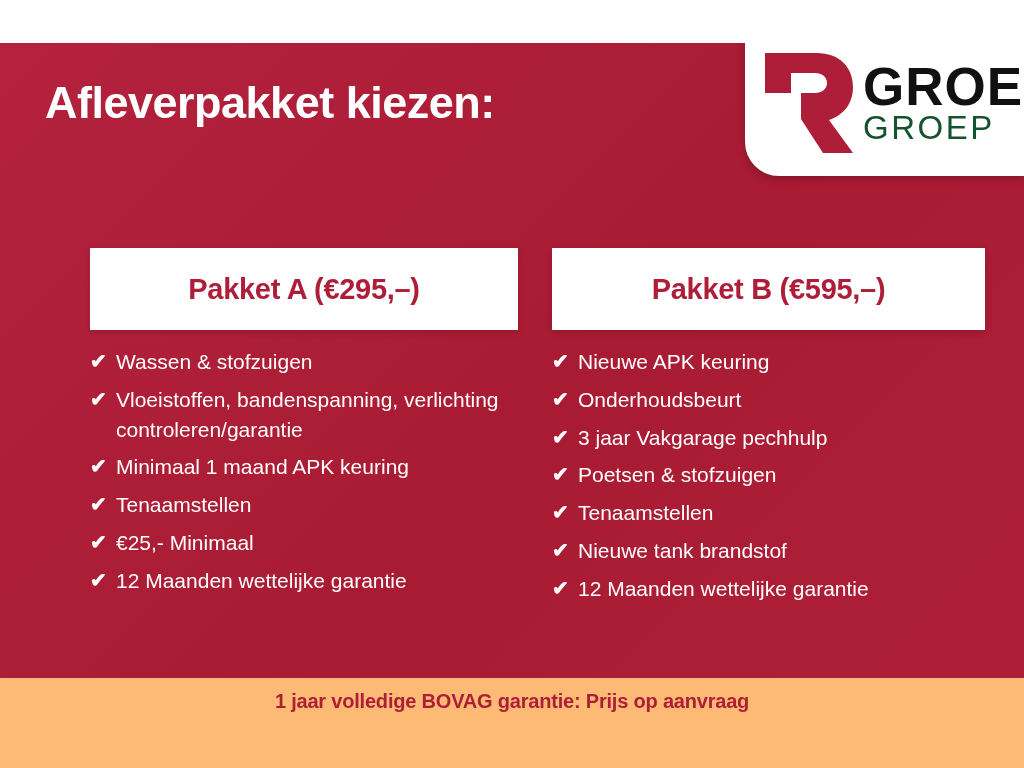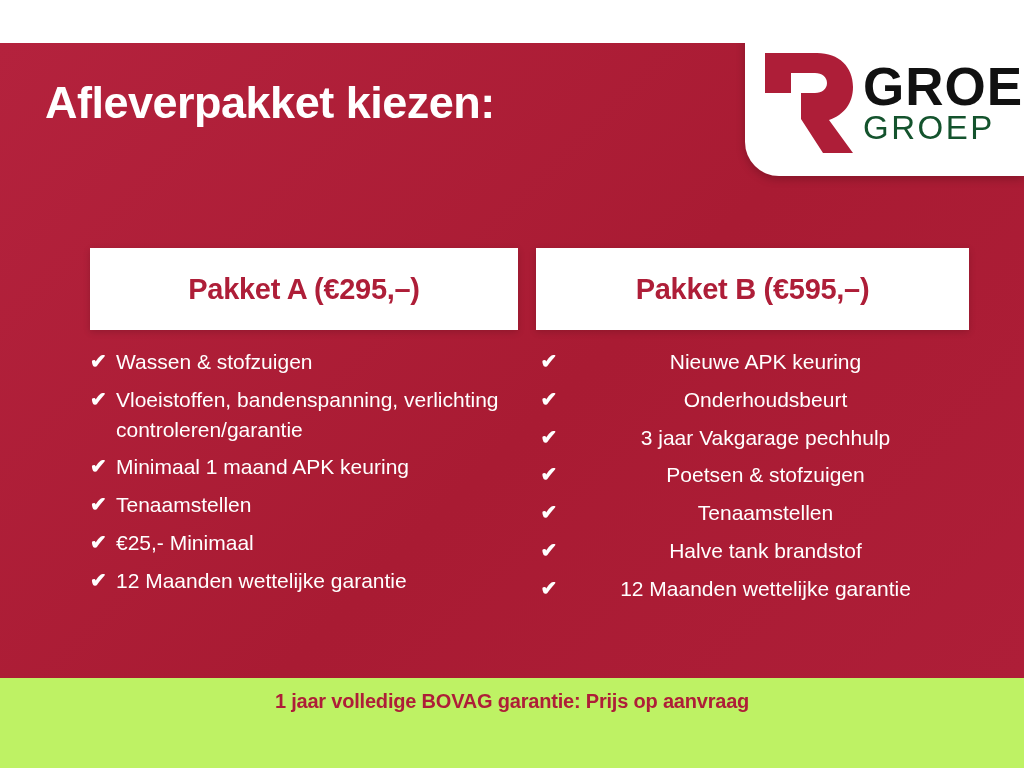--- a/index.html
+++ b/index.html
@@ -69,21 +69,21 @@
     font-size:33px;
     font-weight:normal;
     color:#14532d;
     letter-spacing:2.5px;
     margin-top:2px;
   }
 
   
   .col { position:absolute; top:248px; }
   .col-a { left:42px;  width:428px;margin-left:48px; }
-  .col-b { left:536px; width:433px;text-align:center; }
+  .col-b { left:552px; width:433px; }
 
   .pkg-card {
     background:#ffffff;
     height:82px;
     display:flex;
     align-items:center;
     justify-content:center;
     box-shadow:0 2px 7px rgba(0,0,0,0.16);
   }
   .pkg-title {
@@ -115,21 +115,21 @@
     color:#ffffff;
     line-height:1.42;
   }
   .feature-text { flex:1 1 auto; }
 
   
   .footer {
     position:absolute;
     left:0; top:678px;
     width:1024px; height:90px;
-    background:#bef264;
+    background:#fdba74;
     display:flex;
     justify-content:center;
     padding-top:12px;
   }
   .footer-text {
     font-size:20px;
     font-weight:bold;
     color:#AE1E38;
     letter-spacing:-0.2px;
     white-space:nowrap;
@@ -206,21 +206,21 @@
         <li class="feature-item">
           <span class="check-icon">✔</span>
           <span class="feature-text">Poetsen &amp; stofzuigen</span>
         </li>
         <li class="feature-item">
           <span class="check-icon">✔</span>
           <span class="feature-text">Tenaamstellen</span>
         </li>
         <li class="feature-item">
           <span class="check-icon">✔</span>
-          <span class="feature-text">Halve tank brandstof</span>
+          <span class="feature-text">Nieuwe tank brandstof</span>
         </li>
         <li class="feature-item">
           <span class="check-icon">✔</span>
           <span class="feature-text">12 Maanden wettelijke garantie</span>
         </li>
       </ul>
     </div>
 
   </div>
 

